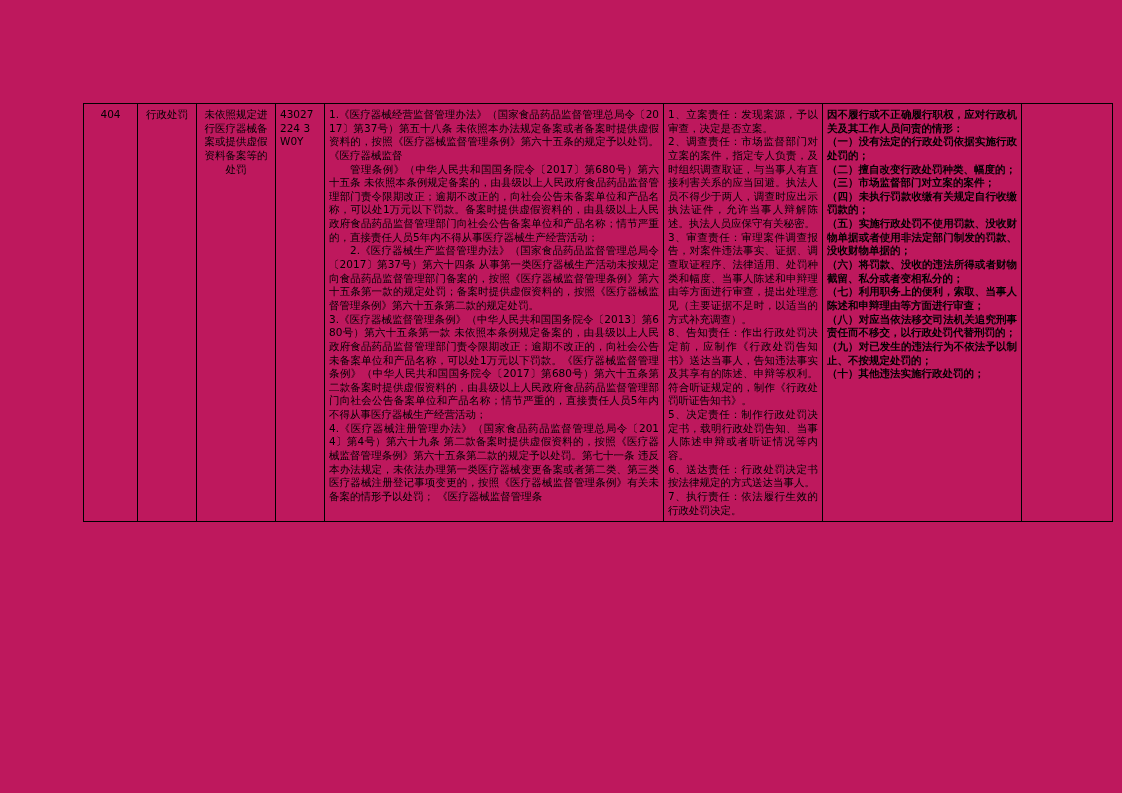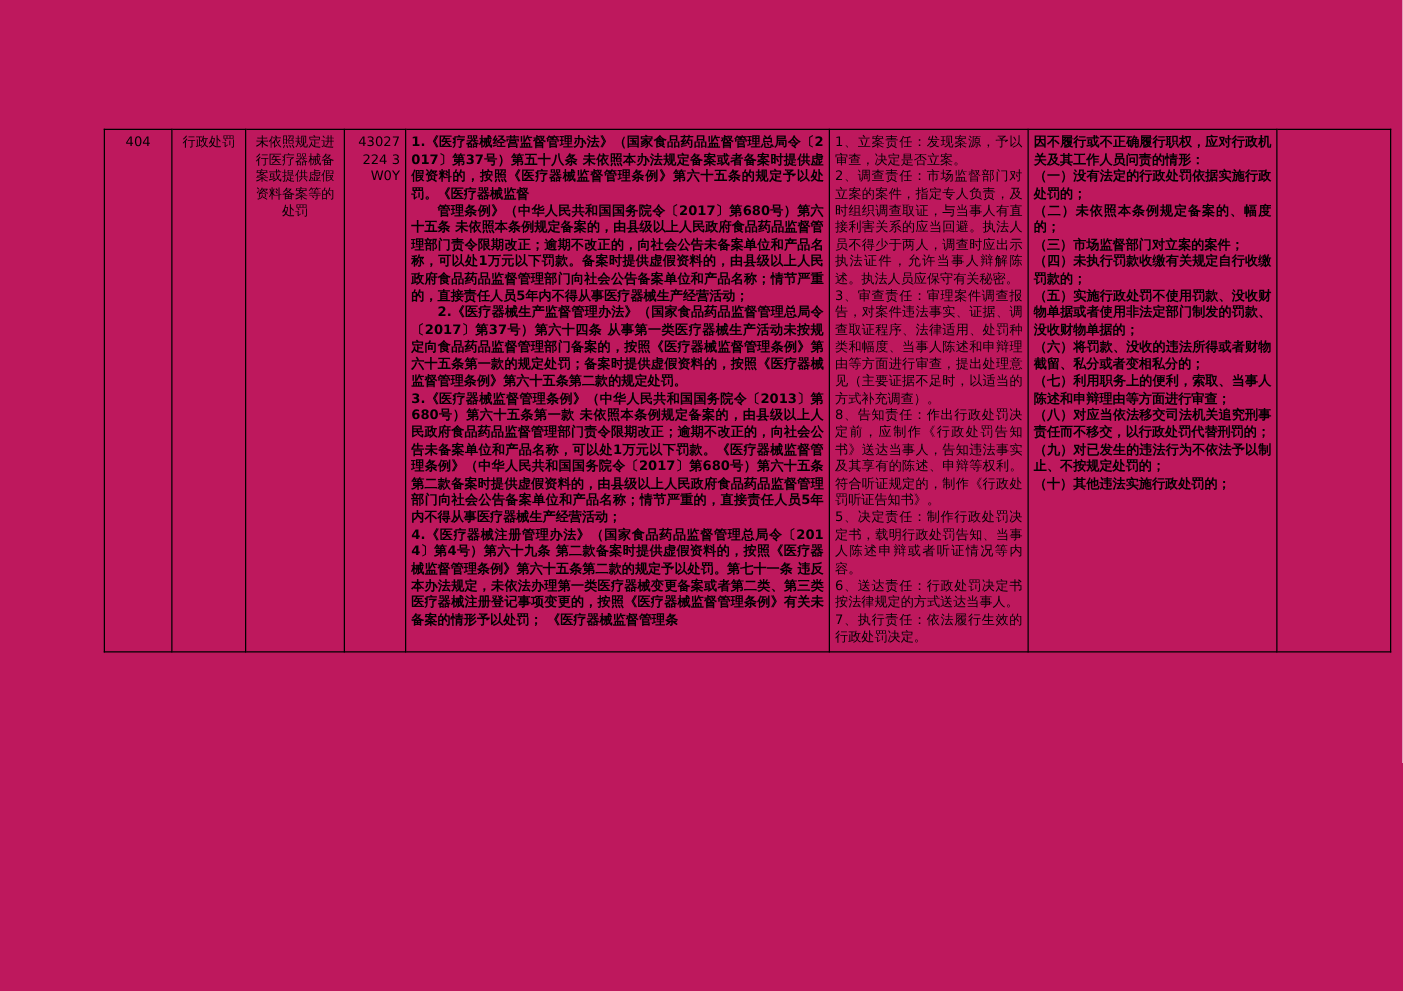--- a/index.html
+++ b/index.html
@@ -50,29 +50,28 @@
     text-align: center;
     vertical-align: middle;
   }
   td.c-name {
     width: 70px;
     text-align: center;
     vertical-align: middle;
   }
   td.c-code {
     width: 40px;
-    text-align: right;
+    text-align: left;
     vertical-align: middle;
     letter-spacing: 0px;
   }
   td.c-basis {
     width: 330px;
     text-align: justify;
     text-justify: inter-ideograph;
-    font-weight: bold;
   }
   td.c-duty {
     width: 150px;
     text-align: justify;
     text-justify: inter-ideograph;
   }
   td.c-account {
     width: 190px;
     text-align: justify;
     text-justify: inter-ideograph;
@@ -110,21 +109,21 @@
           <span class="basis-line">2、调查责任：市场监督部门对立案的案件，指定专人负责，及时组织调查取证，与当事人有直接利害关系的应当回避。执法人员不得少于两人，调查时应出示执法证件，允许当事人辩解陈述。执法人员应保守有关秘密。</span>
           <span class="basis-line">3、审查责任：审理案件调查报告，对案件违法事实、证据、调查取证程序、法律适用、处罚种类和幅度、当事人陈述和申辩理由等方面进行审查，提出处理意见（主要证据不足时，以适当的方式补充调查）。</span>
           <span class="basis-line">8、告知责任：作出行政处罚决定前，应制作《行政处罚告知书》送达当事人，告知违法事实及其享有的陈述、申辩等权利。符合听证规定的，制作《行政处罚听证告知书》。</span>
           <span class="basis-line">5、决定责任：制作行政处罚决定书，载明行政处罚告知、当事人陈述申辩或者听证情况等内容。</span>
           <span class="basis-line">6、送达责任：行政处罚决定书按法律规定的方式送达当事人。</span>
           <span class="basis-line">7、执行责任：依法履行生效的行政处罚决定。</span>
         </td>
         <td class="c-account">
           <span class="basis-line">因不履行或不正确履行职权，应对行政机关及其工作人员问责的情形：</span>
           <span class="basis-line">（一）没有法定的行政处罚依据实施行政处罚的；</span>
-          <span class="basis-line">（二）未依照本条例规定备案的、幅度的；</span>
+          <span class="basis-line">（二）擅自改变行政处罚种类、幅度的；</span>
           <span class="basis-line">（三）市场监督部门对立案的案件；</span>
           <span class="basis-line">（四）未执行罚款收缴有关规定自行收缴罚款的；</span>
           <span class="basis-line">（五）实施行政处罚不使用罚款、没收财物单据或者使用非法定部门制发的罚款、没收财物单据的；</span>
           <span class="basis-line">（六）将罚款、没收的违法所得或者财物截留、私分或者变相私分的；</span>
           <span class="basis-line">（七）利用职务上的便利，索取、当事人陈述和申辩理由等方面进行审查；</span>
           <span class="basis-line">（八）对应当依法移交司法机关追究刑事责任而不移交，以行政处罚代替刑罚的；</span>
           <span class="basis-line">（九）对已发生的违法行为不依法予以制止、不按规定处罚的；</span>
           <span class="basis-line">（十）其他违法实施行政处罚的；</span>
         </td>
         <td class="c-last"></td>

